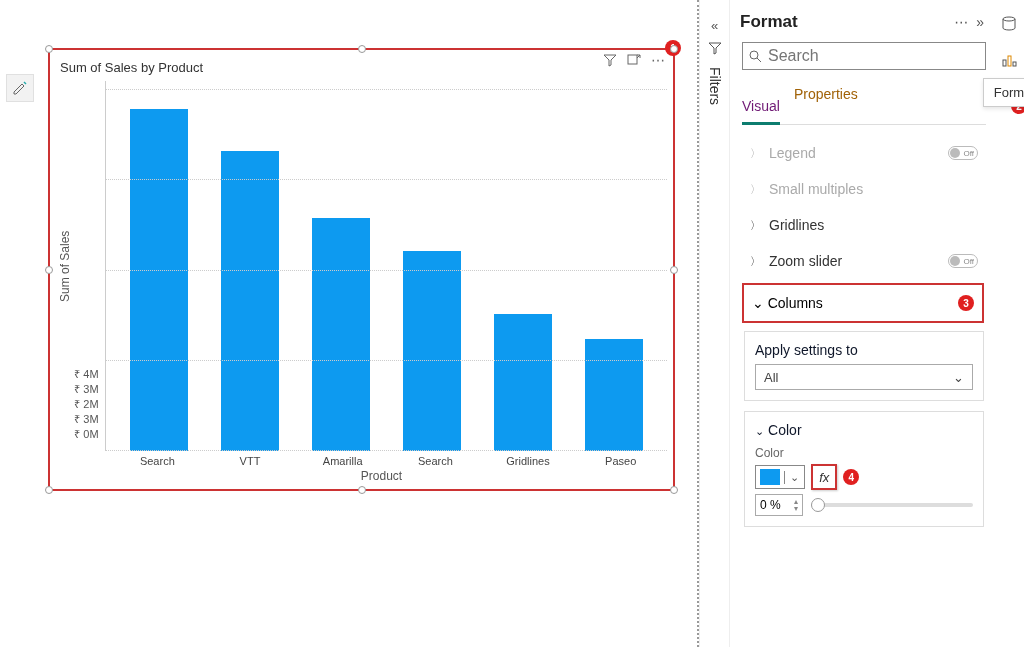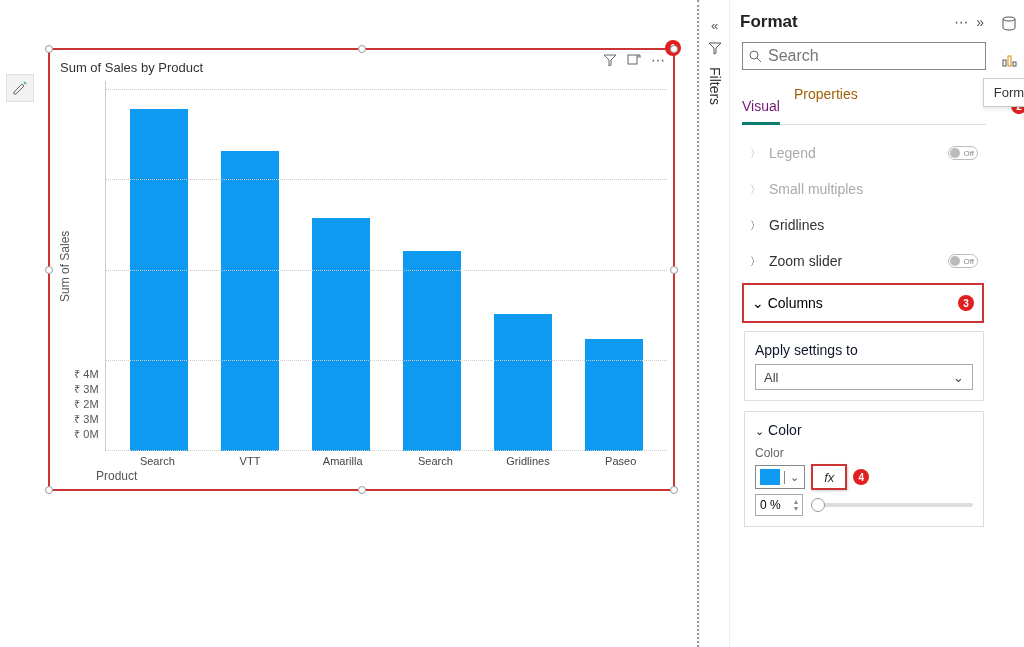--- a/index.html
+++ b/index.html
@@ -17,21 +17,21 @@
   .plot-row { display: flex; align-items: stretch; height: 370px; }
   .yaxis-label { writing-mode: vertical-rl; transform: rotate(180deg); font-size: 12px; color: #555; text-align: center; padding: 0 2px; }
   .yaxis-ticks { display: flex; flex-direction: column; justify-content: flex-end; font-size: 11px; color: #555; text-align: right; padding-right: 6px; padding-top: 8px; padding-bottom: 10px; }
   .plot { flex: 1; border-left: 1px solid #ccc; display: flex; align-items: flex-end; padding: 0 8px 0 8px; position: relative; }
   .grid-lines { position: absolute; left: 0; right: 0; top: 0; bottom: 0; display: flex; flex-direction: column; justify-content: space-between; pointer-events: none; padding-top:8px; padding-bottom:0; }
   .grid-lines div { border-top: 1px dotted #ccc; height: 0; }
   .bar-wrap { flex: 1; display: flex; flex-direction: column; align-items: center; padding: 0 6px; }
   .bar { width: 58px; background: #0d9af0; }
   .xlabels { display: flex; margin-left: 55px; }
   .xlabels .xl { flex: 1; text-align: center; font-size: 11px; color: #444; padding-top: 4px; }
-  .xaxis-title { font-size: 12px; color: #555; margin-top: 2px; margin-left: 40px; }
+  .xaxis-title { text-align: center; font-size: 12px; color: #555; margin-top: 2px; margin-left: 40px; }
   
   .handle { position: absolute; width: 8px; height: 8px; border: 1px solid #999; background: #fff; border-radius: 50%; }
   .handle.tl { top: -5px; left: -5px; }
   .handle.tm { top: -5px; left: 50%; margin-left:-4px; }
   .handle.tr { top: -5px; right: -5px; }
   .handle.ml { top: 50%; left: -5px; margin-top:-4px;}
   .handle.mr { top: 50%; right: -5px; margin-top:-4px;}
   .handle.bl { bottom: -5px; left: -5px;}
   .handle.bm { bottom: -5px; left: 50%; margin-left:-4px;}
   .handle.br { bottom: -5px; right: -5px;}
@@ -63,21 +63,21 @@
   
   .subpanel { border: 1px solid #ddd; margin: 0 4px 10px 4px; padding: 10px; font-size: 13px; }
   .subpanel .lbl { color: #0f172a; margin-bottom: 6px; font-size: 14px;}
   .subpanel .sublbl { color: #666; font-size: 12px; margin-bottom: 4px; margin-top: 8px;}
   .select-all { border: 1px solid #aaa; height: 26px; display: flex; align-items: center; justify-content: space-between; padding: 0 8px; font-size: 13px; color: #444; }
   
   .color-row { display: flex; align-items: center; gap: 6px; margin-top: 4px;}
   .swatch-drop { border: 1px solid #888; height: 24px; display: flex; align-items: center; }
   .swatch { width: 20px; height: 16px; background: #0d9af0; margin: 0 4px;}
   .swatch-drop .dchev { padding: 0 5px; border-left:1px solid #888; font-size:11px; color:#555;}
-  .fx-btn { border: 2px solid #c33; height: 26px; width: 36px; display: flex; align-items:center; justify-content:center; font-style: italic; font-size: 13px; color: #333; box-shadow: 1px 1px 2px rgba(0,0,0,0.2);}
+  .fx-btn { border: 2px solid #c33; height: 26px; width: 26px; display: flex; align-items:center; justify-content:center; font-style: italic; font-size: 13px; color: #333; box-shadow: 1px 1px 2px rgba(0,0,0,0.2);}
   
   .trans-row { display: flex; align-items: center; gap: 8px; margin-top: 4px;}
   .num-input { width: 48px; height: 22px; border: 1px solid #aaa; font-size: 12px; padding: 0 4px; display:flex; align-items:center; justify-content:space-between;}
   .num-input .spin { font-size: 8px; color:#888; line-height:7px;}
   .slider { flex:1; height: 4px; background: #ddd; position: relative; border-radius:2px;}
   .slider-thumb { position:absolute; left:0; top:-5px; width:14px; height:14px; border-radius:50%; background:#fff; border:1px solid #999;}
   
   .right-rail { width: 30px; padding-top: 14px; display: flex; flex-direction: column; align-items: center; gap: 16px; }
   .right-rail .ricon { width: 20px; height: 20px; display: flex; align-items:center; justify-content:center; color: #555; font-size: 15px;}
   .right-rail .ricon.active-format { border: 2px solid #c33; padding: 2px; position: relative;}

